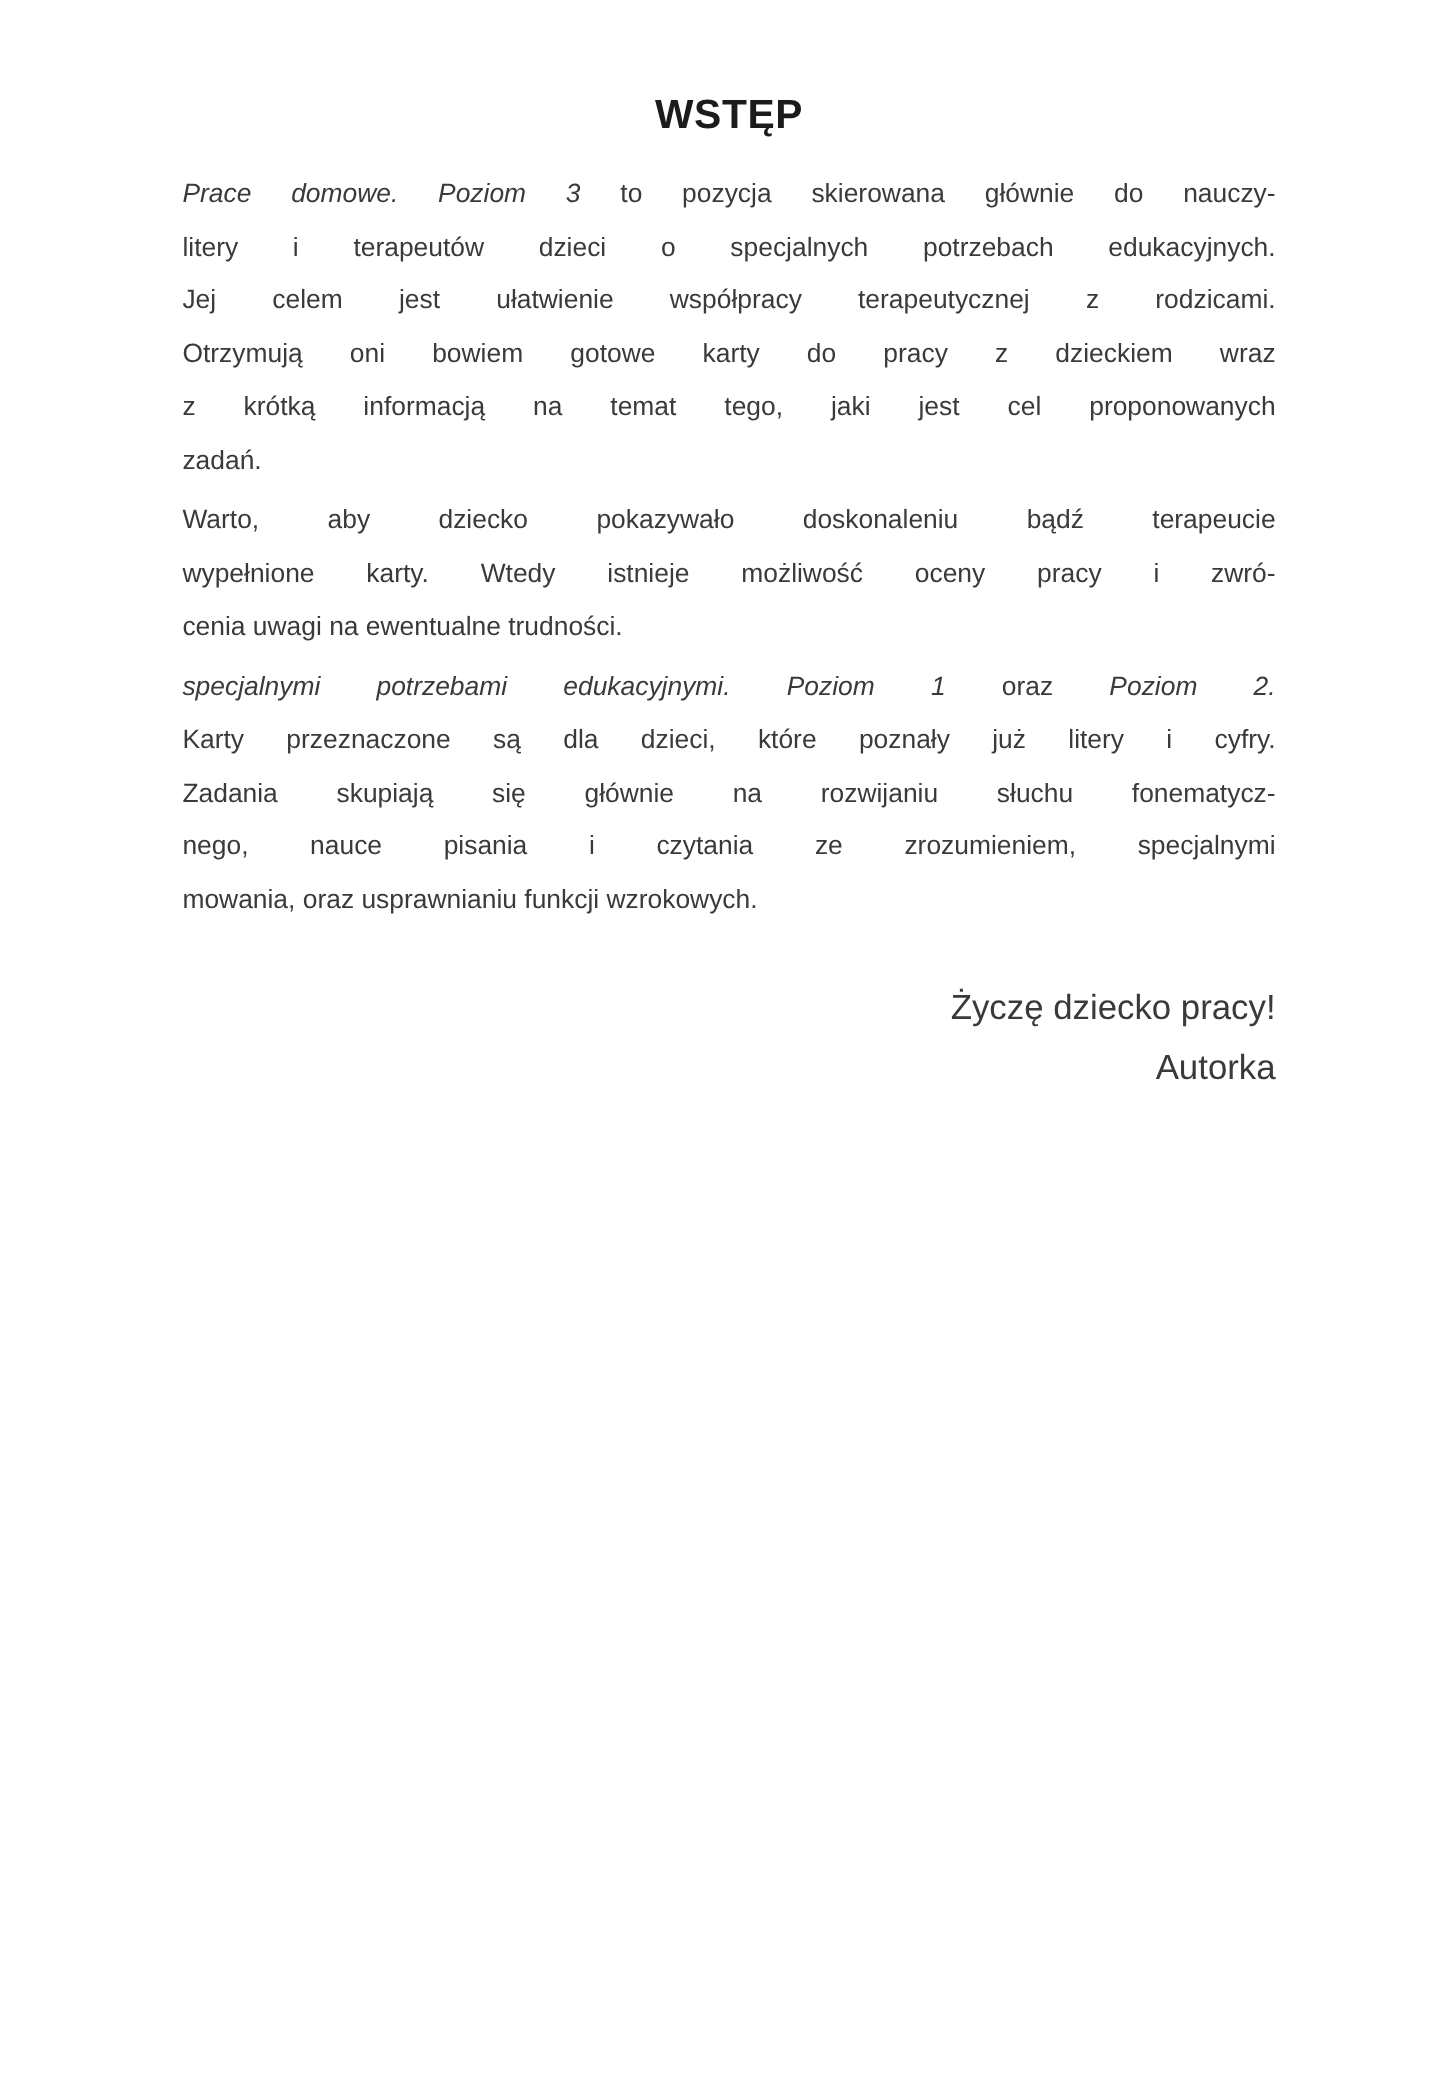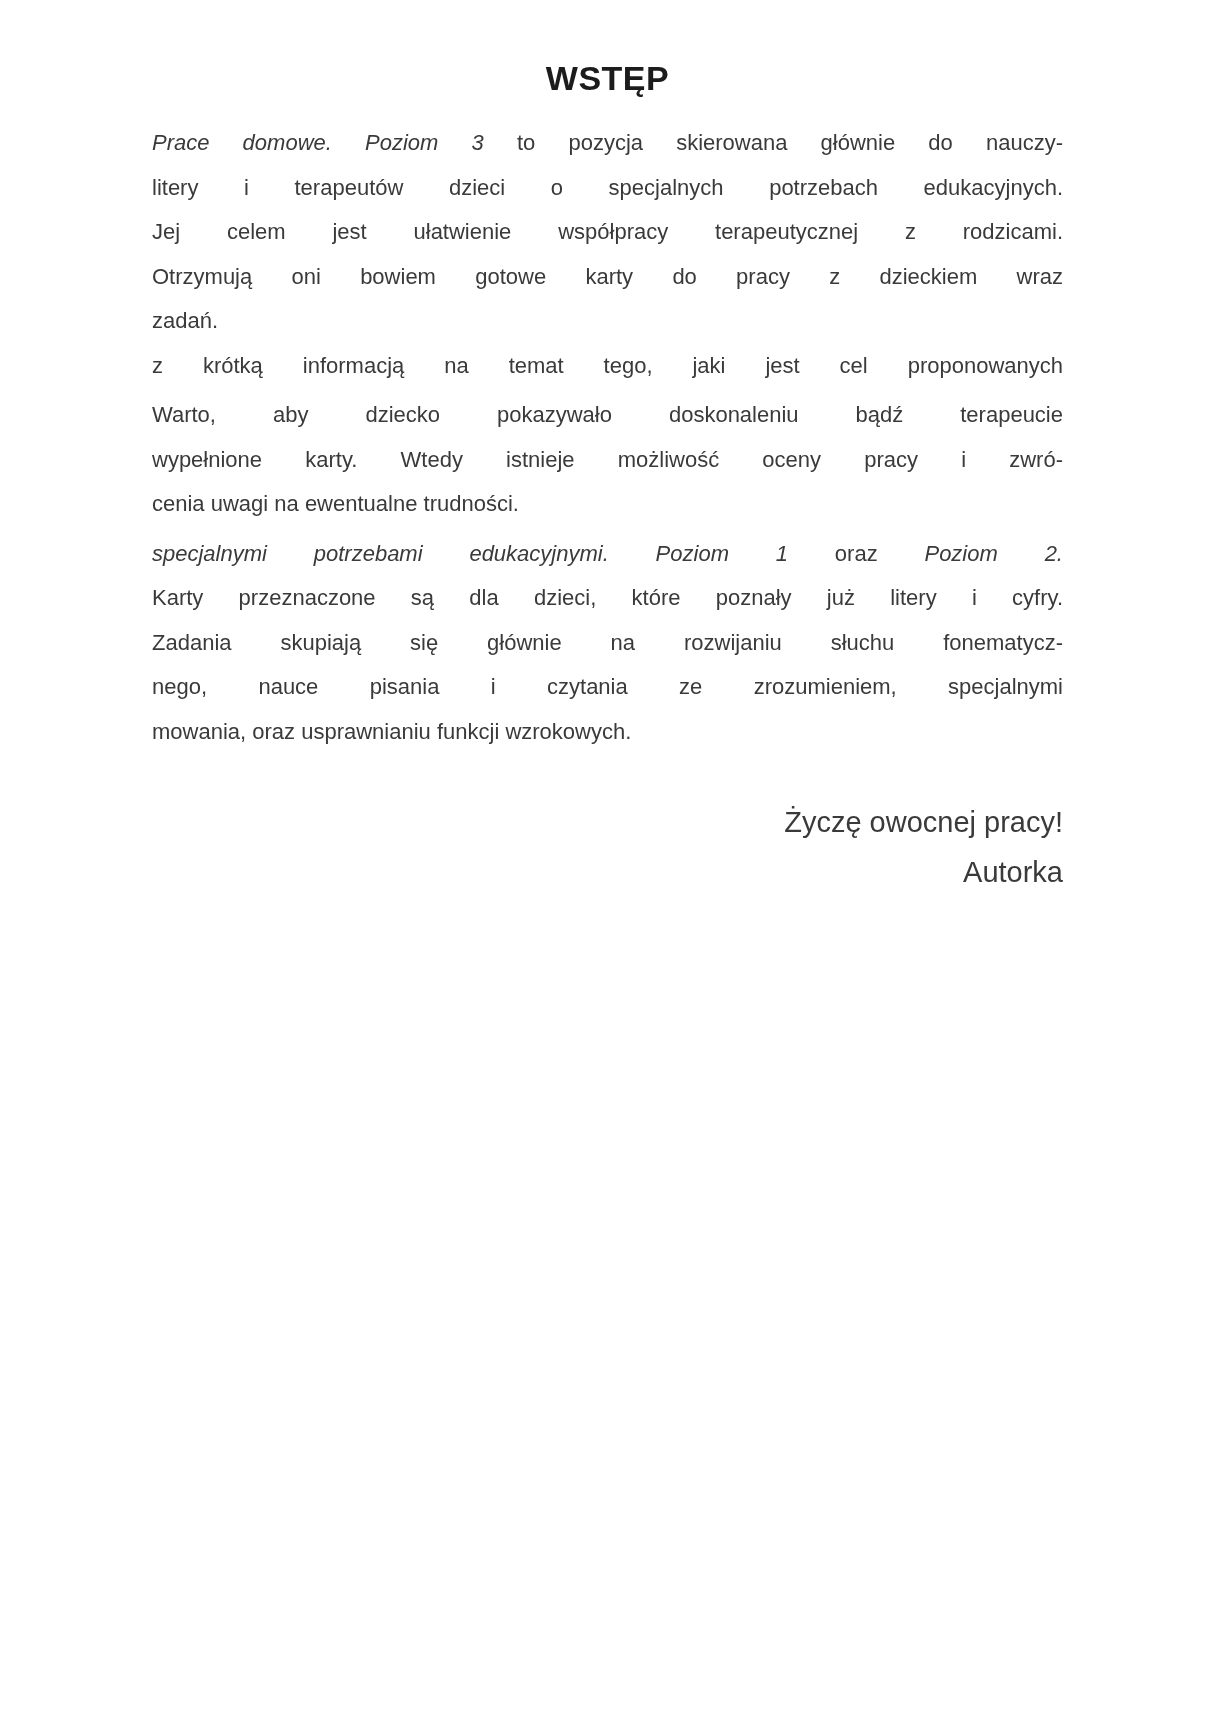--- a/index.html
+++ b/index.html
@@ -17,21 +17,21 @@
     position:relative;
     overflow:hidden;
   }
   .content-column{
     position:absolute;
     left:152px;
     top:0;
     width:911px;
   }
   .doc-title{
-    margin:58px 0 23px 0;
+    margin:76px 0 23px 0;
     padding:0;
     font-size:34px;
     line-height:40px;
     font-weight:bold;
     letter-spacing:0.5px;
     text-align:center;
     color:var(--title-text);
   }
   .para{
     margin:0 0 5px 0;
@@ -66,34 +66,34 @@
 
 <div class="content-column">
   <h1 class="doc-title">WSTĘP</h1>
 
   <div id="paragraphs">
       <div class="para">
         <div class="line"><em>Prace domowe. Poziom 3</em><span> to pozycja skierowana głównie do nauczy-</span></div>
         <div class="line"><span>litery i terapeutów dzieci o specjalnych potrzebach edukacyjnych.</span></div>
         <div class="line"><span>Jej celem jest ułatwienie współpracy terapeutycznej z rodzicami.</span></div>
         <div class="line"><span>Otrzymują oni bowiem gotowe karty do pracy z dzieckiem wraz</span></div>
+        <div class="line"><span>z krótką informacją na temat tego, jaki jest cel proponowanych</span></div>
         <div class="line last"><span>zadań.</span></div>
-        <div class="line"><span>z krótką informacją na temat tego, jaki jest cel proponowanych</span></div>
       </div>
       <div class="para">
         <div class="line"><span>Warto, aby dziecko pokazywało doskonaleniu bądź terapeucie</span></div>
         <div class="line"><span>wypełnione karty. Wtedy istnieje możliwość oceny pracy i zwró-</span></div>
         <div class="line last"><span>cenia uwagi na ewentualne trudności.</span></div>
       </div>
       <div class="para">
         <div class="line"><em>specjalnymi potrzebami edukacyjnymi. Poziom 1</em><span> oraz </span><em>Poziom 2.</em></div>
         <div class="line"><span>Karty przeznaczone są dla dzieci, które poznały już litery i cyfry.</span></div>
         <div class="line"><span>Zadania skupiają się głównie na rozwijaniu słuchu fonematycz-</span></div>
         <div class="line"><span>nego, nauce pisania i czytania ze zrozumieniem, specjalnymi</span></div>
         <div class="line last"><span>mowania, oraz usprawnianiu funkcji wzrokowych.</span></div>
       </div>
     </div>
 
   <div class="signature-block">
-    <div class="sig-line">Życzę owocnej pracy!</div>
+    <div class="sig-line">Życzę dziecko pracy!</div>
     <div class="sig-line">Autorka</div>
   </div>
 </div>
 
 </body></html>

